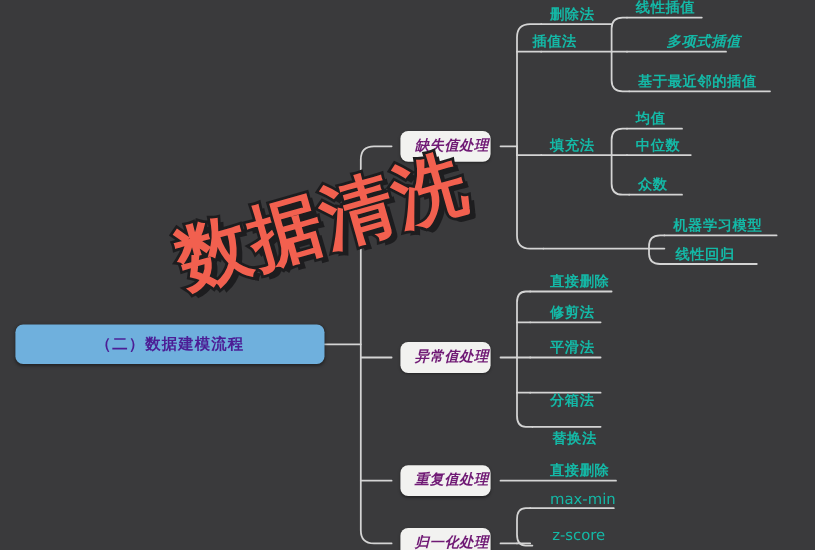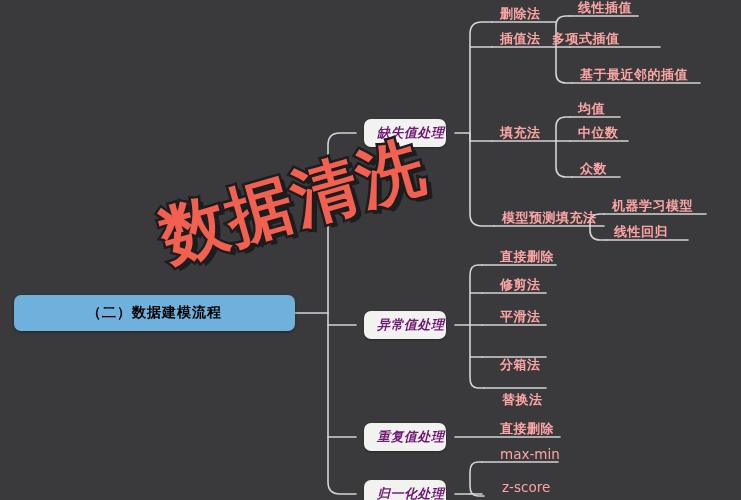--- a/index.html
+++ b/index.html
@@ -28,41 +28,41 @@
     border-radius:7px;
     padding:7px 1px 8px 13px;
     font-size:13px;
     font-weight:700;
     box-shadow:0 1px 2px rgba(0,0,0,.35);
     letter-spacing:.5px;
     font-style:italic;
   }
   
   .plain{
-    color:#fca5a5;
+    color:#14b8a6;
     font-size:13px;
     font-weight:700;
     padding:0 4px 6px 4px;
     letter-spacing:.5px;
   }
   .plain.latin{font-weight:400;font-size:13.5px;letter-spacing:0;}
 
   
   #root-node{
     position:absolute;
     left:14px;top:295px;
     width:281px;height:36px;
     background:#6fb0dd;
     border-radius:7px;
     box-shadow:0 1px 3px rgba(0,0,0,.4);
   }
   #root-label{
     position:absolute;left:0;top:0;width:281px;height:36px;
     display:flex;align-items:center;justify-content:center;
-    color:#000000;font-size:14px;font-weight:700;letter-spacing:1px;
+    color:#4c1d95;font-size:14px;font-weight:700;letter-spacing:1px;
   }
 
   
   #watermark{
     position:absolute;
     left:150px;top:196px;
     transform:rotate(-16deg);
     transform-origin:left top;
     font-size:66px;
     font-weight:700;
@@ -150,29 +150,28 @@
   <div class="node boxed" style="left:364px;top:119px;">缺失值处理</div>
 
   <div class="node boxed" style="left:364px;top:311px;">异常值处理</div>
 
   <div class="node boxed" style="left:364px;top:423px;">重复值处理</div>
 
   <div class="node boxed" style="left:364px;top:480px;">归一化处理</div>
 
   <div class="node plain" style="left:496px;top:7px;">删除法</div>
 
-  <div class="node plain" style="left:496px;top:32px;">插值法</div>
+  <div class="node plain" style="left:480px;top:32px;">插值法</div>
 
   <div class="node plain" style="left:496px;top:126px;text-align:center;">填充法</div>
 
-  <div class="node plain" style="left:498px;top:211px;">模型预测填充法</div>
 
   <div class="node plain" style="left:574px;top:1px;">线性插值</div>
 
-  <div class="node plain" style="left:548px;top:32px;">多项式插值</div>
+  <div class="node plain" style="left:602px;top:32px;font-style:italic;">多项式插值</div>
 
   <div class="node plain" style="left:576px;top:68px;">基于最近邻的插值</div>
 
   <div class="node plain" style="left:574px;top:102px;">均值</div>
 
   <div class="node plain" style="left:574px;top:126px;">中位数</div>
 
   <div class="node plain" style="left:576px;top:162px;">众数</div>
 
   <div class="node plain" style="left:608px;top:199px;">机器学习模型</div>

